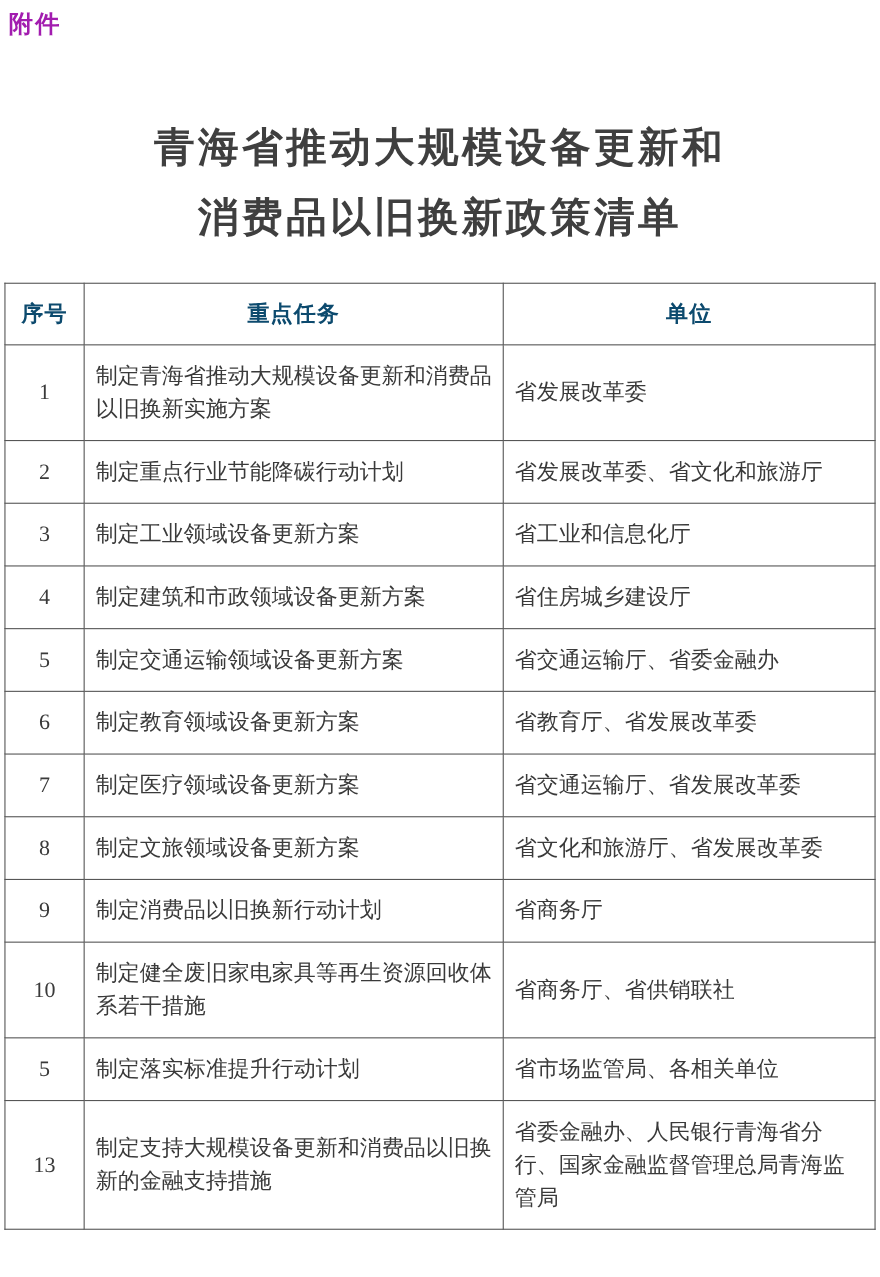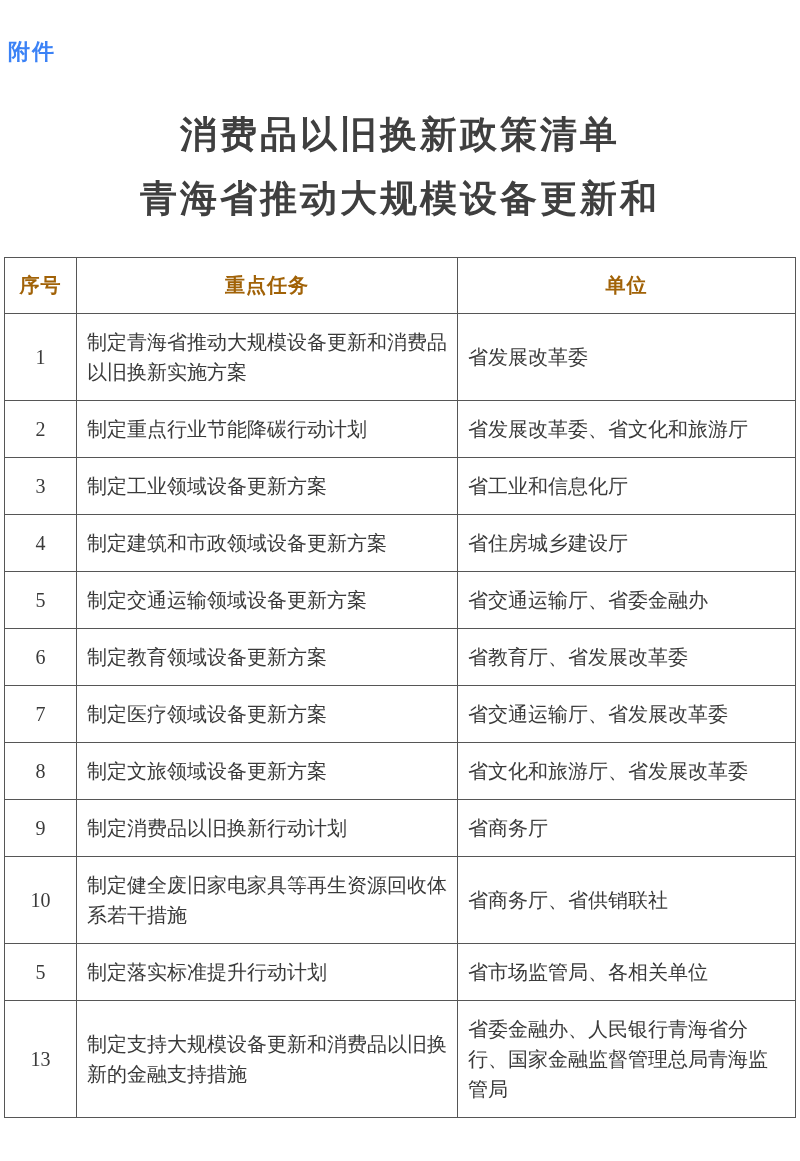--- a/index.html
+++ b/index.html
@@ -16,23 +16,22 @@
     background: #ffffff;
     overflow: hidden;
   }
   .attachment-label {
     position: absolute;
     top: 7px;
     left: 8px;
     font-family: "Liberation Sans", sans-serif;
     font-weight: bold;
     font-size: 22px;
-    color: #3b82f6;
+    color: #a21caf;
     letter-spacing: 2px;
-    margin-top: 30px;
   }
   .doc-title {
     position: absolute;
     top: 103px;
     left: 0;
     width: 100%;
     text-align: center;
     font-family: "Liberation Serif", "DejaVu Serif", serif;
     font-weight: bold;
     font-size: 37px;
@@ -54,21 +53,21 @@
   table.policy-table th,
   table.policy-table td {
     border: 1px solid #565656;
     font-size: 20px;
     vertical-align: middle;
     background: #ffffff;
   }
   table.policy-table th {
     font-family: "Liberation Sans", sans-serif;
     font-weight: bold;
-    color: #a16207;
+    color: #0c4a6e;
     text-align: center;
     height: 56px;
     letter-spacing: 1px;
   }
   table.policy-table td {
     font-family: "Liberation Serif", "DejaVu Serif", serif;
     color: #3a3a3a;
     line-height: 30px;
     padding: 13px 10px;
   }
@@ -80,22 +79,22 @@
   td.cell-unit { padding-left: 14px; padding-right: 8px; }
 </style>
 </head>
 <body>
 
 <div class="page">
 
   <div class="attachment-label">附件</div>
 
   <div class="doc-title">
+    <div>青海省推动大规模设备更新和</div>
     <div>消费品以旧换新政策清单</div>
-    <div>青海省推动大规模设备更新和</div>
   </div>
 
   <table class="policy-table">
     <colgroup>
       <col class="c-no">
         <col class="c-task">
         <col class="c-unit">
     </colgroup>
     <thead>
       <tr>

